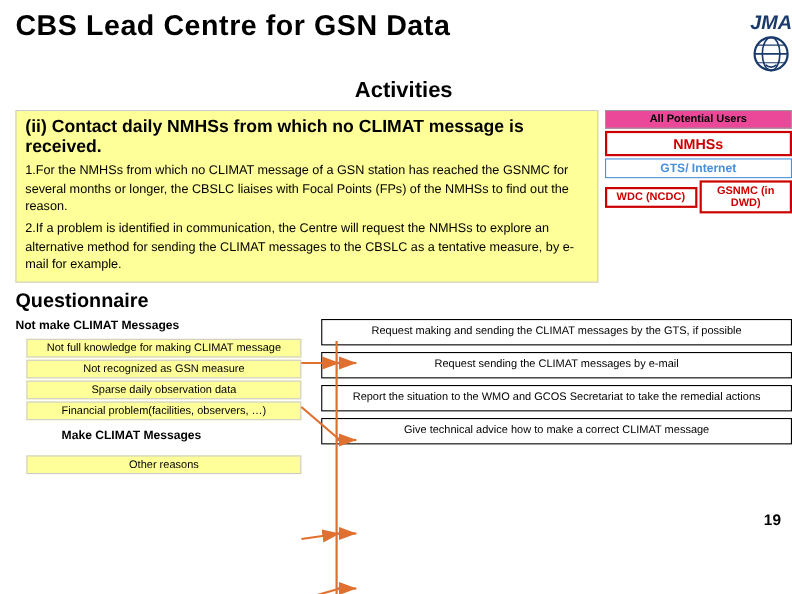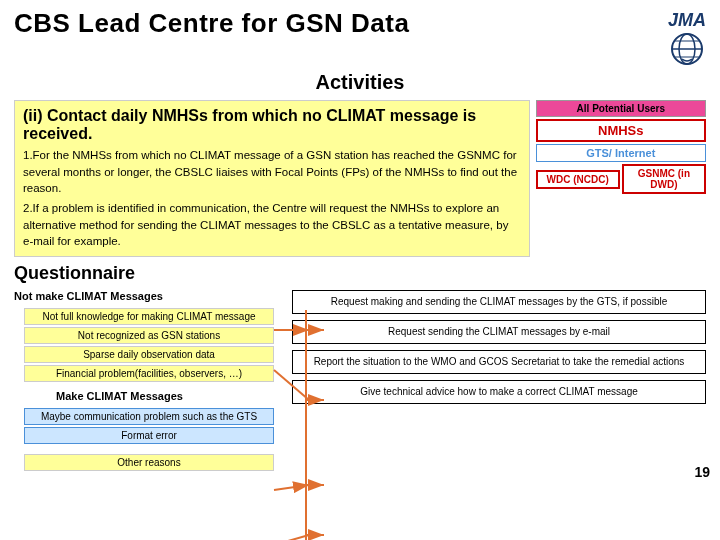--- a/index.html
+++ b/index.html
@@ -8,21 +8,21 @@
       height: 540px;
       font-family: Arial, sans-serif;
       background: #fff;
       overflow: hidden;
       position: relative;
     }
 
     .page {
       width: 720px;
       height: 484px;
-      padding: 8px 14px 6px 14px;
+      padding: 8px 0 6px 14px;
       position: relative;
     }
 
     
     .header {
       display: flex;
       align-items: flex-start;
       justify-content: space-between;
       margin-bottom: 4px;
     }
@@ -279,30 +279,26 @@
   <div>
     <div class="questionnaire-title">Questionnaire</div>
 
     <div class="flow-area" style="position:relative;">
 
       <div class="left-col">
 
         <div class="not-make-label">Not make CLIMAT Messages</div>
         <div class="sub-items">
           <div class="sub-item yellow">Not full knowledge for making CLIMAT message</div>
-          <div class="sub-item yellow">Not recognized as GSN stations</div>
+          <div class="sub-item yellow">Not recognized as GSN measure</div>
           <div class="sub-item yellow">Sparse daily observation data</div>
           <div class="sub-item yellow">Financial problem(facilities, observers, …)</div>
         </div>
 
         <div class="make-label">Make CLIMAT Messages</div>
-        <div class="sub-items">
-          <div class="sub-item blue">Maybe communication problem such as the GTS</div>
-          <div class="sub-item blue">Format error</div>
-        </div>
 
         <div style="padding-left:10px; margin-top: 6px;">
           <div class="sub-item yellow">Other reasons</div>
         </div>
       </div>
 
       <svg style="position:absolute;top:0;left:0;width:100%;height:100%;pointer-events:none;overflow:visible;">
 
         <line x1="260" y1="40" x2="295" y2="40" stroke="#e07030" stroke-width="2" marker-end="url(#arrowhead)"></line>
 

